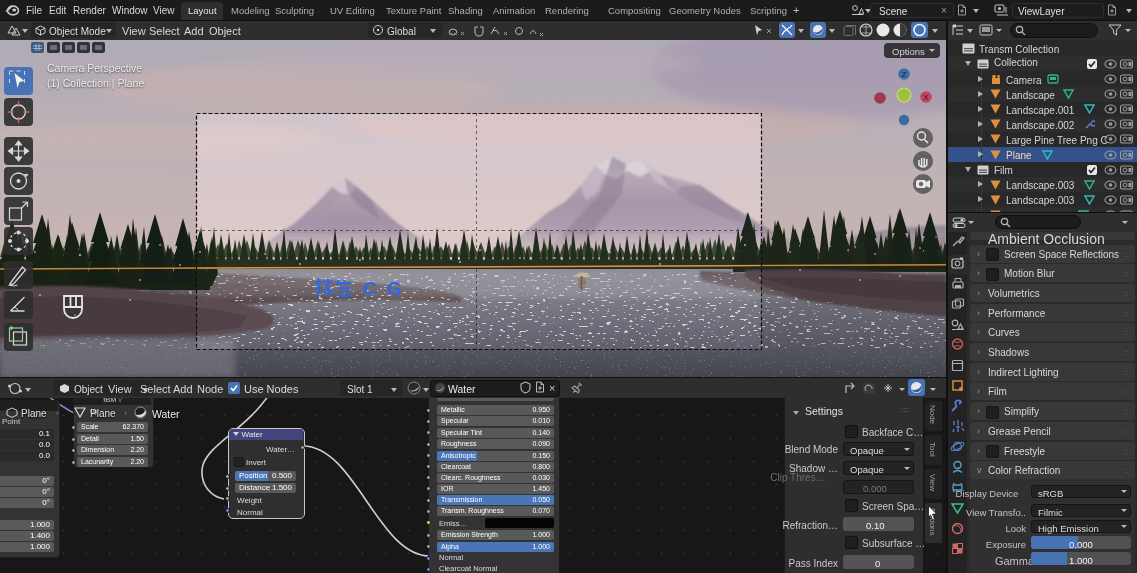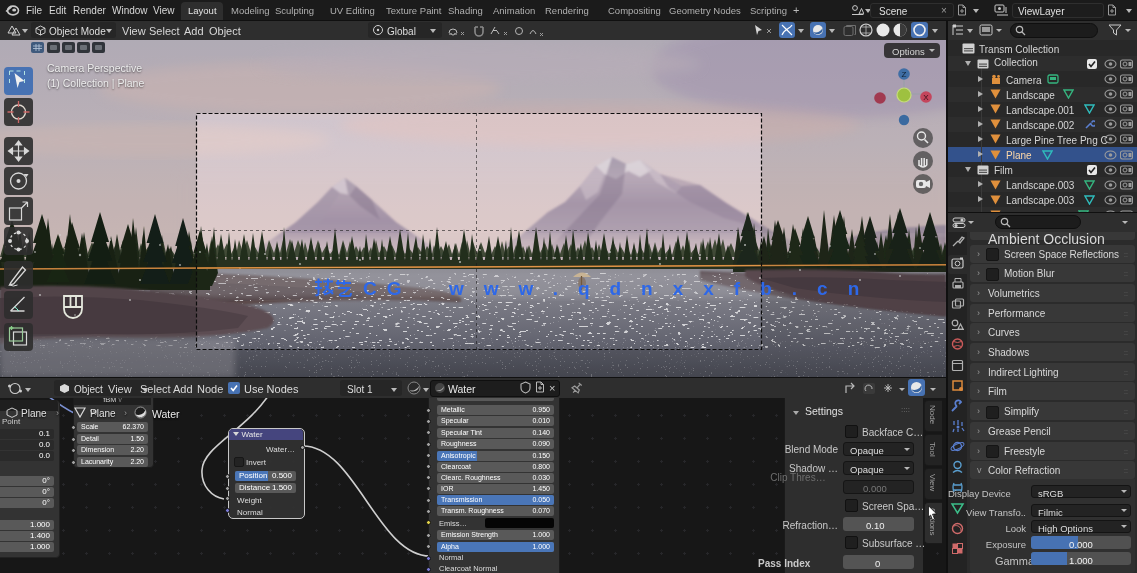--- a/index.html
+++ b/index.html
@@ -329,21 +329,20 @@
 <path d="M196,190.5 H762" stroke="#1a1a1a" stroke-width="0.8" stroke-dasharray="3 3" opacity="0.75"></path>
 </svg>
 <svg class="abs" style="left:311px;top:237px" width="48" height="22" viewBox="0 0 48 22">
 <g stroke="#2e68e8" stroke-width="2" fill="none">
 <path d="M4,5 H11 M4,11 H11 M7.5,1.5 V16 Q7.5,19 4.5,18"></path>
 <path d="M12,4.5 H22 M17,1.5 V8 Q17,12 12,16 M14,9 Q18,13 22,17 M13,17.5 Q18,16.5 22,13"></path>
 <path d="M27,3 V8 M33,3 V8 M25,6 H40 M27,11 H38 Q34,16 30,16.5 M30,16.5 Q27,18.5 31,19 H38 Q40,19 40,16"></path>
 </g>
     </svg>
 <div class="abs" style="left:363px;top:238px;color:#2e68e8;font-size:19px;font-weight:bold;letter-spacing:10px;">CG</div>
-<div class="abs" style="left:449px;top:238px;color:#2e68e8;font-size:19px;font-weight:bold;letter-spacing:20px;">www.qdnxxfb.cn</div>
 <div class="abs" style="left:31px;top:2px;width:13px;height:11px;background:#3f5a7d;border-radius:2px;"></div>
 <svg class="abs" style="left:33px;top:4px" width="9" height="7" viewBox="0 0 9 7">
       <path d="M0,2 h9 M0,4.5 h9 M3,0 v7 M6,0 v7" stroke="#b9c9dd" stroke-width="0.8"></path>
     </svg>
 <div class="abs" style="left:47px;top:2px;width:13px;height:11px;background:#30343a;border-radius:2px;"></div>
 <div class="abs" style="left:50px;top:5px;width:7px;height:5px;background:#6a6f76;border-radius:1px;"></div>
 <div class="abs" style="left:62px;top:2px;width:13px;height:11px;background:#30343a;border-radius:2px;"></div>
 <div class="abs" style="left:65px;top:5px;width:7px;height:5px;background:#6a6f76;border-radius:1px;"></div>
 <div class="abs" style="left:77px;top:2px;width:13px;height:11px;background:#30343a;border-radius:2px;"></div>
 <div class="abs" style="left:80px;top:5px;width:7px;height:5px;background:#6a6f76;border-radius:1px;"></div>
@@ -674,21 +673,21 @@
 <div class="plabel" style="left:758px;top:75px;width:80px;text-align:center;color:#6e6e6e;">Clip Thres…</div>
 <div class="fld" style="left:843px;top:82px;width:71px;height:14px;background:#232323;border-color:#151515;"></div>
 <div class="txt" style="left:863px;top:86px;font-size:9.5px;color:#777;">0.000</div>
 <div class="abs" style="left:845px;top:101px;width:11px;height:11px;background:#1f1f1f;border:1px solid #111;border-radius:2px;"></div>
 <div class="plabel" style="left:862px;top:104px;">Screen Spa…</div>
 <div class="plabel" style="left:758px;top:123px;width:80px;text-align:right;">Refraction…</div>
 <div class="abs" style="left:843px;top:119px;width:71px;height:14px;background:#545454;border-radius:3px;"></div>
 <div class="txt" style="left:866px;top:123px;font-size:9.5px;color:#f0f0f0;">0.10</div>
 <div class="abs" style="left:845px;top:138px;width:11px;height:11px;background:#1f1f1f;border:1px solid #111;border-radius:2px;"></div>
 <div class="plabel" style="left:862px;top:141px;">Subsurface …</div>
-<div class="plabel" style="left:758px;top:161px;width:80px;text-align:left;font-weight:bold;">Pass Index</div>
+<div class="plabel" style="left:758px;top:161px;width:80px;text-align:right;">Pass Index</div>
 <div class="abs" style="left:843px;top:157px;width:71px;height:14px;background:#545454;border-radius:3px;"></div>
 <div class="txt" style="left:875px;top:161px;font-size:9.5px;color:#f0f0f0;">0</div>
 <div class="abs" style="left:924px;top:2px;width:17px;height:30px;background:#232323;border-radius:4px 0 0 4px;border:1px solid #1a1a1a;border-right:none;"></div>
 <div class="abs" style="left:924px;top:2px;width:17px;height:30px;color:#a0a0a0;font-size:8px;writing-mode:vertical-rl;text-align:center;line-height:17px;">Node</div>
 <div class="abs" style="left:924px;top:36px;width:17px;height:30px;background:#232323;border-radius:4px 0 0 4px;border:1px solid #1a1a1a;border-right:none;"></div>
 <div class="abs" style="left:924px;top:36px;width:17px;height:30px;color:#a0a0a0;font-size:8px;writing-mode:vertical-rl;text-align:center;line-height:17px;">Tool</div>
 <div class="abs" style="left:924px;top:70px;width:17px;height:30px;background:#232323;border-radius:4px 0 0 4px;border:1px solid #1a1a1a;border-right:none;"></div>
 <div class="abs" style="left:924px;top:70px;width:17px;height:30px;color:#a0a0a0;font-size:8px;writing-mode:vertical-rl;text-align:center;line-height:17px;">View</div>
 <div class="abs" style="left:924px;top:104px;width:17px;height:40px;background:#2e2e2e;border-radius:4px 0 0 4px;border:1px solid #1a1a1a;border-right:none;"></div>
 <div class="abs" style="left:924px;top:104px;width:17px;height:40px;color:#a0a0a0;font-size:8px;writing-mode:vertical-rl;text-align:center;line-height:17px;">Options</div>
@@ -1034,31 +1033,31 @@
 <div class="abs" style="left:22px;top:209.49999999999997px;width:165px;height:18px;background:#383838;border-radius:3px;"></div>
 <div class="txt" style="left:29px;top:214.49999999999997px;font-size:9px;color:#999;">›</div>
 <div class="abs" style="left:38px;top:212.99999999999997px;width:11px;height:11px;background:#1f1f1f;border:1px solid #151515;border-radius:2px;"></div>
 <div class="txt" style="left:56px;top:214.49999999999997px;font-size:10px;color:#d8d8d8;">Freestyle</div>
 <div class="txt" style="left:176px;top:215.49999999999997px;font-size:7px;color:#666;">::</div>
 <div class="abs" style="left:22px;top:229.19999999999996px;width:165px;height:18px;background:#383838;border-radius:3px;"></div>
 <div class="txt" style="left:29px;top:234.19999999999996px;font-size:9px;color:#999;">v</div>
 <div class="txt" style="left:40px;top:234.19999999999996px;font-size:10px;color:#d8d8d8;">Color Refraction</div>
 <div class="txt" style="left:176px;top:235.19999999999996px;font-size:7px;color:#666;">::</div>
 <div class="abs" style="left:22px;top:247.19999999999996px;width:165px;height:93.80000000000004px;background:#303030;border-radius:0 0 3px 3px;"></div>
-<div class="txt" style="left:0px;top:257.19999999999993px;width:78px;text-align:left;font-size:9.5px;color:#c3c3c3;">Display Device</div>
+<div class="txt" style="left:0px;top:257.19999999999993px;width:78px;text-align:center;font-size:9.5px;color:#c3c3c3;">Display Device</div>
 <div class="fld" style="left:83px;top:253.19999999999996px;width:100px;height:13px;background:#232323;border-color:#141414;"></div>
 <div class="txt" style="left:90px;top:256.69999999999993px;font-size:9.5px;color:#ddd;">sRGB</div>
 <div class="caret" style="left:173px;top:258.19999999999993px;border-top-width:3px;"></div>
 <div class="txt" style="left:0px;top:276.19999999999993px;width:78px;text-align:right;font-size:9.5px;color:#c3c3c3;">View Transfo..</div>
 <div class="fld" style="left:83px;top:272.19999999999993px;width:100px;height:13px;background:#232323;border-color:#141414;"></div>
 <div class="txt" style="left:90px;top:275.69999999999993px;font-size:9.5px;color:#ddd;">Filmic</div>
 <div class="caret" style="left:173px;top:277.19999999999993px;border-top-width:3px;"></div>
 <div class="txt" style="left:0px;top:292.19999999999993px;width:78px;text-align:right;font-size:9.5px;color:#c3c3c3;">Look</div>
 <div class="fld" style="left:83px;top:288.19999999999993px;width:100px;height:13px;background:#232323;border-color:#141414;"></div>
-<div class="txt" style="left:90px;top:291.69999999999993px;font-size:9.5px;color:#ddd;">High Options</div>
+<div class="txt" style="left:90px;top:291.69999999999993px;font-size:9.5px;color:#ddd;">High Emission</div>
 <div class="caret" style="left:173px;top:293.19999999999993px;border-top-width:3px;"></div>
 <div class="txt" style="left:0px;top:308.19999999999993px;width:78px;text-align:right;font-size:9.5px;color:#c3c3c3;">Exposure</div>
 <div class="abs" style="left:83px;top:304.19999999999993px;width:100px;height:13px;background:#515151;border-radius:3px;overflow:hidden;">
       <div class="abs" style="left:0;top:0;width:47px;height:13px;background:#4772b3;"></div>
     </div>
 <div class="txt" style="left:83px;top:307.69999999999993px;width:100px;text-align:center;font-size:9.5px;color:#f2f2f2;">0.000</div>
 <div class="txt" style="left:8px;top:324.19999999999993px;width:78px;text-align:right;font-size:11px;color:#c3c3c3;">Gamma</div>
 <div class="abs" style="left:83px;top:320.19999999999993px;width:100px;height:13px;background:#515151;border-radius:3px;overflow:hidden;">
       <div class="abs" style="left:0;top:0;width:36px;height:13px;background:#4772b3;"></div>
     </div>

